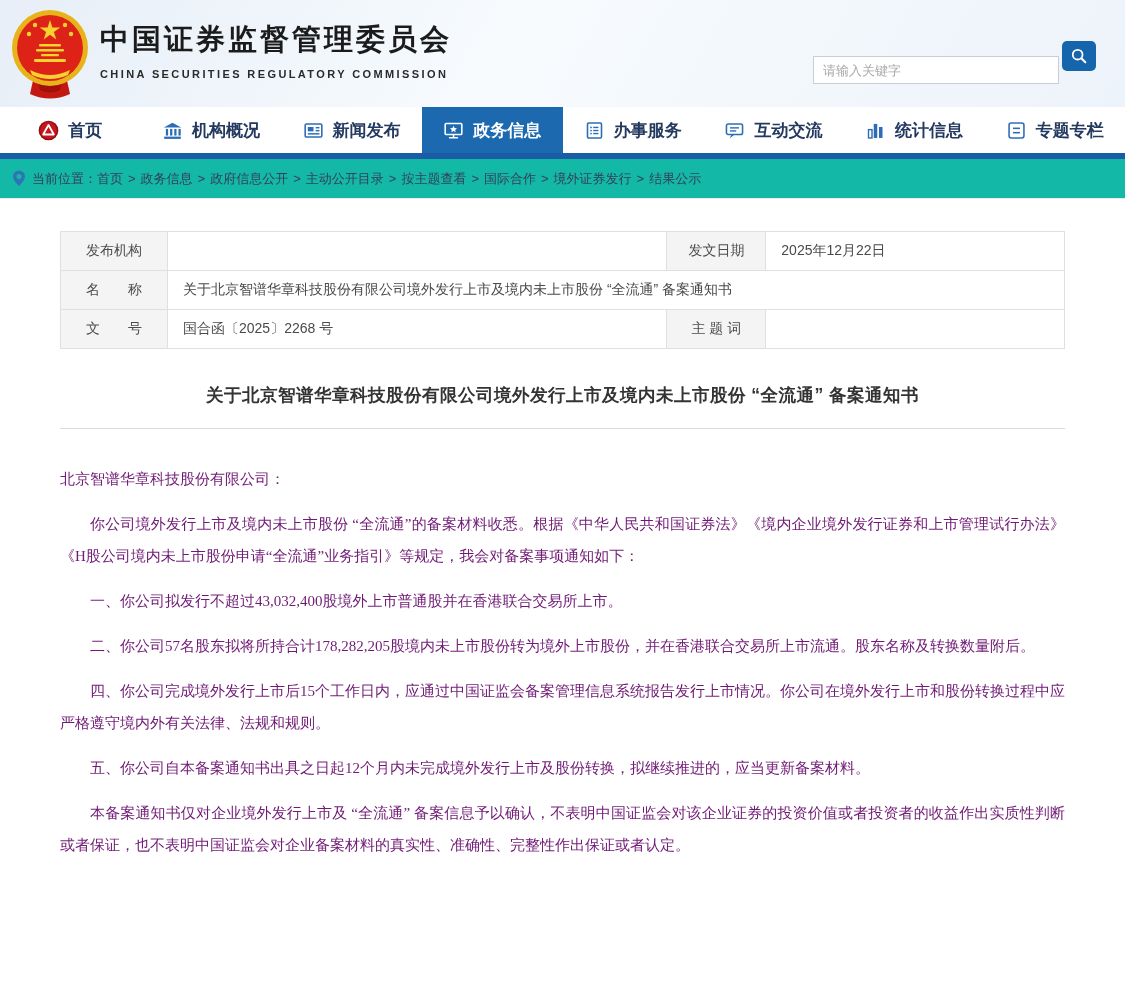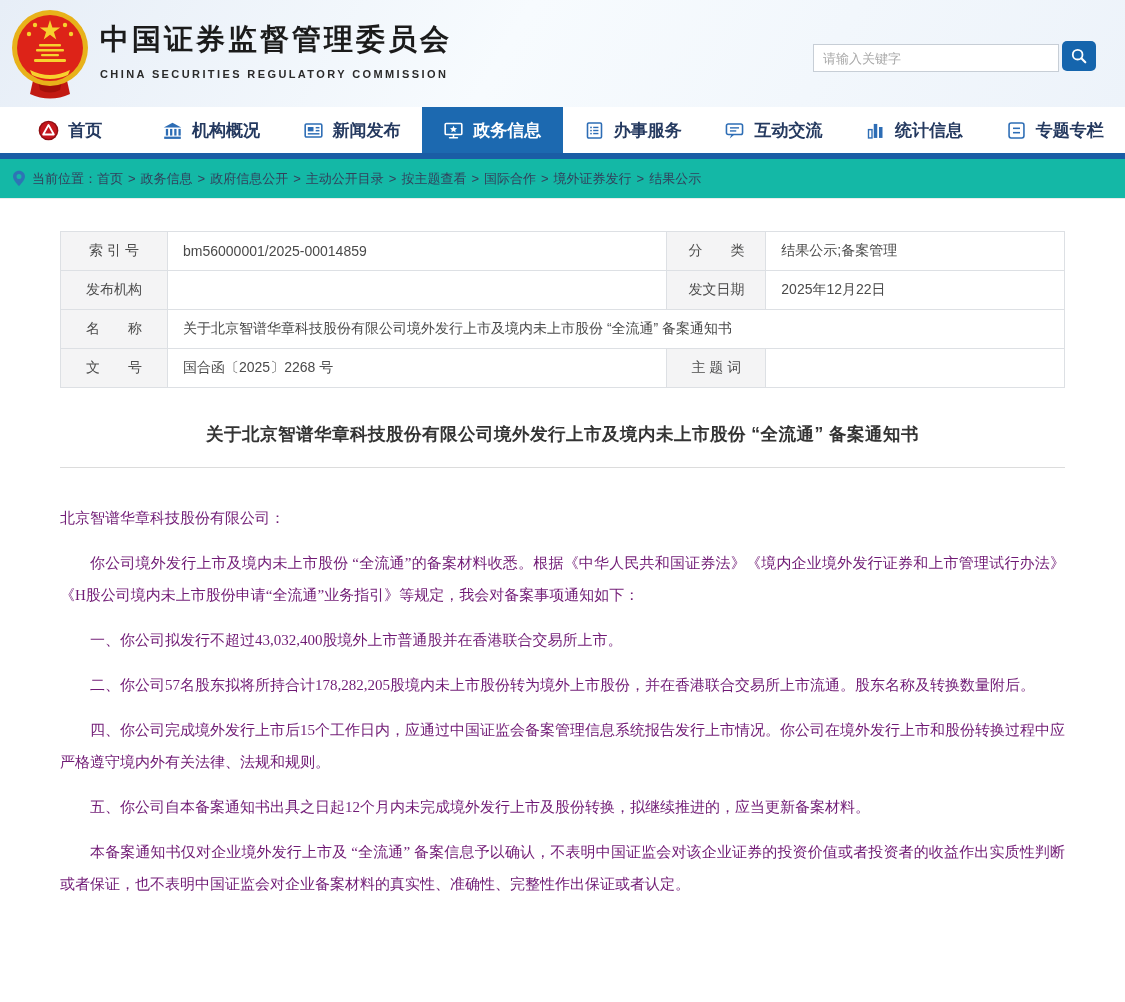--- a/index.html
+++ b/index.html
@@ -12,21 +12,21 @@
   .header {
     height:107px; position:relative;
     background:linear-gradient(120deg,#e7eef7 0%,#f7fbfe 45%,#edf3fa 100%);
   }
   .emblem { position:absolute; left:10px; top:8px; width:80px; height:92px; }
   .brand { position:absolute; left:100px; top:20px; }
   .brand-cn { font-size:29px; font-weight:bold; color:#1b1b1b; letter-spacing:3px;text-align:center; }
   .brand-en { font-size:11px; color:#2a2a2a; letter-spacing:2.4px; margin-top:8px; font-weight:bold; }
   .search-box { position:absolute; left:813px; top:41px; width:283px; height:30px; }
   .search-input {
-    position:absolute; left:0; top:3px; width:246px; height:28px;
+    position:absolute; left:0; top:15px; width:246px; height:28px;
     border:1px solid #c7ced6; background:#fff; padding:0 9px; font-size:13px; color:#444;
     outline:none; font-family:inherit;
   }
   .search-input::placeholder { color:#a9a9a9; }
   .search-btn {
     position:absolute; right:0; top:0; width:34px; height:30px;
     background:#1565ad; border:none; border-radius:5px; cursor:pointer;
     display:flex; align-items:center; justify-content:center;
   }
   
@@ -204,26 +204,20 @@
 <div class="content">
 
   <table class="meta">
     <colgroup>
         <col class="c1">
         <col class="c2">
         <col class="c3">
         <col class="c4">
       </colgroup>
     <tbody>
-        <tr>
-      <td class="lbl">索 引 号</td>
-      <td>bm56000001/2025-00014859</td>
-      <td class="lbl">分　　类</td>
-      <td>结果公示;备案管理</td>
-    </tr>
     <tr>
       <td class="lbl">发布机构</td>
       <td></td>
       <td class="lbl">发文日期</td>
       <td>2025年12月22日</td>
     </tr>
     <tr>
       <td class="lbl">名　　称</td>
       <td colspan="3">关于北京智谱华章科技股份有限公司境外发行上市及境内未上市股份 “全流通” 备案通知书</td>
     </tr>

